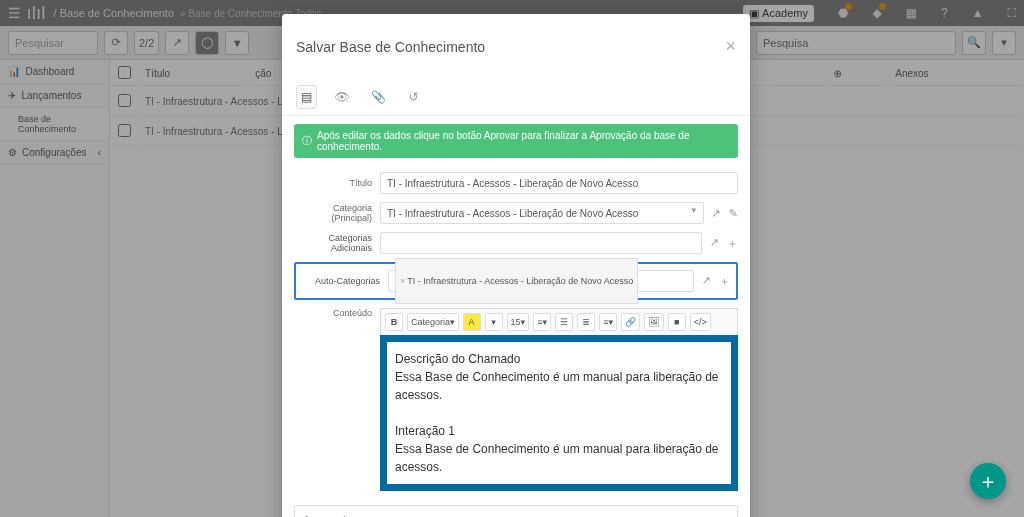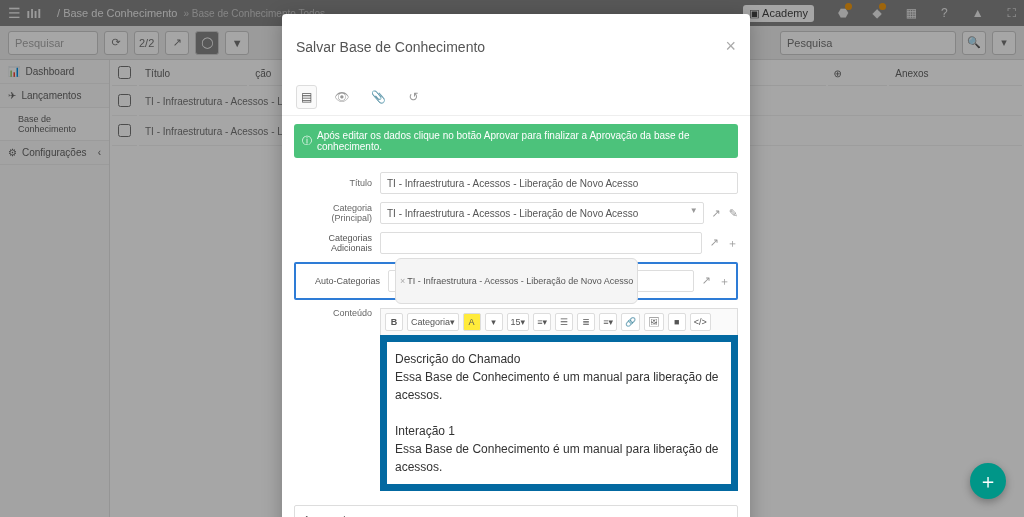--- a/index.html
+++ b/index.html
@@ -1,36 +1,36 @@
 <!DOCTYPE html>
 <html><head>
 <meta charset="utf-8">
 <style>
 * { box-sizing: border-box; margin: 0; padding: 0; }
 body { font-family: -apple-system, "Segoe UI", Arial, sans-serif; font-size: 12px; background: #f5f5f5; color: #555; overflow: hidden; width: 1024px; height: 517px; position: relative; }
 
 
 .topbar { background: #888; height: 26px; display: flex; align-items: center; padding: 0 8px; color: #eee; }
 .topbar .hamburger-icon { margin-right: 6px; font-size: 14px; }
-.topbar .logo { font-weight: bold; font-size: 13px; margin-right: 16px; }
+.topbar .logo { font-weight: normal; font-size: 19px; margin-right: 8px; }
 .topbar .crumb { font-size: 11px; text-align: center; }
 .topbar .sub { font-size: 10px; color: #ccc; margin-left: 6px; }
 .topbar .right { margin-left: auto; display: flex; align-items: center; gap: 24px; }
 .topbar .academy { background: #fff; color: #444; border-radius: 3px; padding: 2px 6px; font-size: 11px; }
 .topbar .icon-btn { color: #eee; font-size: 12px; }
 .badge-dot { position: relative; }
 .badge-dot::after { content: ''; position: absolute; top: -3px; right: -4px; width: 7px; height: 7px; background: #f39c12; border-radius: 50%; }
 
 
 .subbar { background: #eee; height: 34px; display: flex; align-items: center; padding: 0 8px; gap: 6px; border-bottom: 1px solid #ddd; }
 .search-left { border: 1px solid #ccc; background: #fff; border-radius: 3px; height: 24px; width: 90px; padding: 0 6px; font-size: 11px; display: flex; align-items: center; color: #aaa; }
 .tb-btn { border: 1px solid #ccc; background: #fff; border-radius: 3px; height: 24px; min-width: 24px; display: inline-flex; align-items: center; justify-content: center; font-size: 11px; color: #777; padding: 0 4px; }
 .tb-btn.active { background: #888; color: #fff; }
 .search-right { margin-left: auto; display: flex; align-items: center; gap: 6px; }
-.search-right input { border: 1px solid #ccc; border-radius: 3px; height: 24px; width: 176px; padding: 0 6px; font-size: 11px; }
+.search-right input { border: 1px solid #ccc; border-radius: 3px; height: 24px; width: 200px; padding: 0 6px; font-size: 11px; }
 
 
 .main { display: flex; height: calc(517px - 60px); }
 .sidebar { width: 110px; background: #fafafa; border-right: 1px solid #e5e5e5; }
 .sidebar .item { padding: 6px 8px; font-size: 10px; color: #666; display: flex; align-items: center; gap: 5px; border-bottom: 1px solid #eee; }
 .sidebar .item.selected { background: #fff; }
 .sidebar .item.sub { padding-left: 18px; font-size: 9px; }
 
 .content { flex: 1; background: #fff; }
 .content table { width: 100%; font-size: 10px; }
@@ -56,21 +56,21 @@
 .frow .lbl { width: 78px; text-align: right; font-size: 9px; color: #666; }
 .frow .lbl.link { color: #555; }
 .frow .fld { flex: 1; }
 .txtin { width: 100%; border: 1px solid #ddd; border-radius: 2px; height: 22px; padding: 0 6px; font-size: 10px; color: #555; }
 .select-wrap { position: relative; }
 .select-wrap .arrow { position: absolute; right: 6px; top: 4px; font-size: 8px; color: #999; }
 .row-icons { display: flex; gap: 8px; color: #999; font-size: 11px; }
 .row-icons span { cursor: pointer; }
 
 .highlight-box { border: 2px solid #2e7cd6; padding: 6px; border-radius: 2px; margin: 6px 0; }
-.tag { display: inline-block; background: #f5f5f5; border: 1px solid #ddd; border-radius: 6px; padding: 17px 4px; font-size: 9px; color: #555; }
+.tag { display: inline-block; background: #f5f5f5; border: 1px solid #ddd; border-radius: 0; padding: 17px 4px; font-size: 9px; color: #555; }
 .tag .tx { color: #aaa; margin-right: 2px; }
 
 .editor-tb { display: flex; gap: 4px; flex-wrap: wrap; padding: 4px; border: 1px solid #ddd; border-bottom: none; background: #fafafa; }
 .eb { border: 1px solid #ddd; background: #fff; height: 18px; min-width: 18px; border-radius: 2px; display: inline-flex; align-items: center; justify-content: center; font-size: 9px; color: #555; padding: 0 3px; }
 .eb.yellow { background: #ffeb3b; width: 18px; }
 .editor-body { border: 7px solid #0369a1; min-height: 100px; padding: 8px; font-size: 12px; color: #333; line-height: 1.5; }
 .adv { border: 1px solid #ddd; padding: 8px; margin-top: 14px; font-size: 11px; color: #666; border-radius: 2px; }
 
 .modal-foot { border-top: 1px solid #eee; padding: 12px 14px; display: flex; gap: 8px; }
 .btn { padding: 6px 12px; font-size: 12px; border-radius: 3px; cursor: pointer; }

